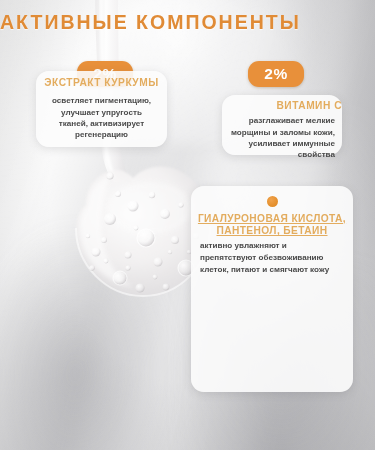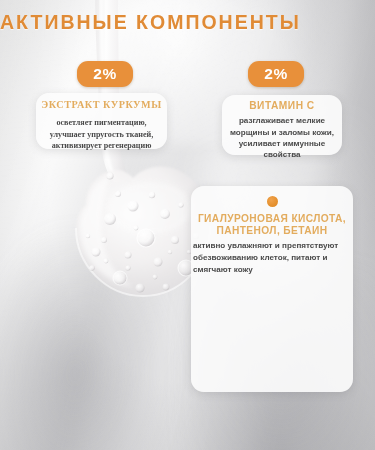--- a/index.html
+++ b/index.html
@@ -91,47 +91,47 @@
     letter-spacing:.5px;
     line-height:1.18;
   }
   .card-body{
     color:#4a4a4a;
     font-weight:700;
     line-height:1.42;
   }
 
   
-  #card-turmeric{ left:36px; top:93px; width:131px; height:56px;font-family:Liberation Serif, serif; }
+  #card-turmeric{ left:36px; top:71px; width:131px; height:76px; }
   #badge-turmeric{ left:77px; top:61px; width:56px; height:26px; font-size:15.5px; }
   #card-turmeric .card-title{ font-size:10.2px; margin-top:6px; }
   #card-turmeric .card-body{ font-size:8.1px; margin-top:6px; padding:0 11px; text-align:center; }
 
   
   #card-vitc{ left:222px; top:95px; width:120px; height:60px; }
   #badge-vitc{ left:248px; top:61px; width:56px; height:26px; font-size:15.5px; }
-  #card-vitc .card-title{ font-size:10.2px; margin-top:5px; }
-  #card-vitc .card-body{ font-size:8.1px; margin-top:3px; padding:0 7px; text-align:center; }
+  #card-vitc .card-title{ font-size:10.2px; margin-top:5px;text-align:right; }
+  #card-vitc .card-body{ font-size:8.1px; margin-top:3px; padding:0 7px; text-align:right; }
 
   
   #card-main{ left:191px; top:186px; width:162px; height:206px; }
   .dot{
     width:11px; height:11px; border-radius:50%;
     background:radial-gradient(circle at 38% 34%,#f0a24c 0%,#e5912f 58%,#dd8724 100%);
     margin:0 auto;
     box-shadow:0 0 3px rgba(255,255,255,.9);
   }
   .sect-title{
     color:#e3ac5e; font-weight:700; text-align:center;
-    font-size:10.2px; line-height:1.2; letter-spacing:.4px;
+    font-size:10.2px; line-height:1.2; letter-spacing:.4px;text-decoration:underline;
   }
   .sect-body{
     color:#4a4a4a; font-weight:700;
     font-size:8.1px; line-height:1.45;
-    padding:0 2px; text-align:left;
+    padding:0 9px; text-align:left;
   }
   #sect-ha{ padding-top:10px; }
   #sect-ha .sect-title{ margin-top:6px; }
   #sect-ha .sect-body{ margin-top:3px; }
   #sect-herb{ padding-top:11px; }
   #sect-herb .sect-title{ margin-top:6px; }
   #sect-herb .sect-body{ margin-top:3px; }
 </style>
 </head>
 <body>

